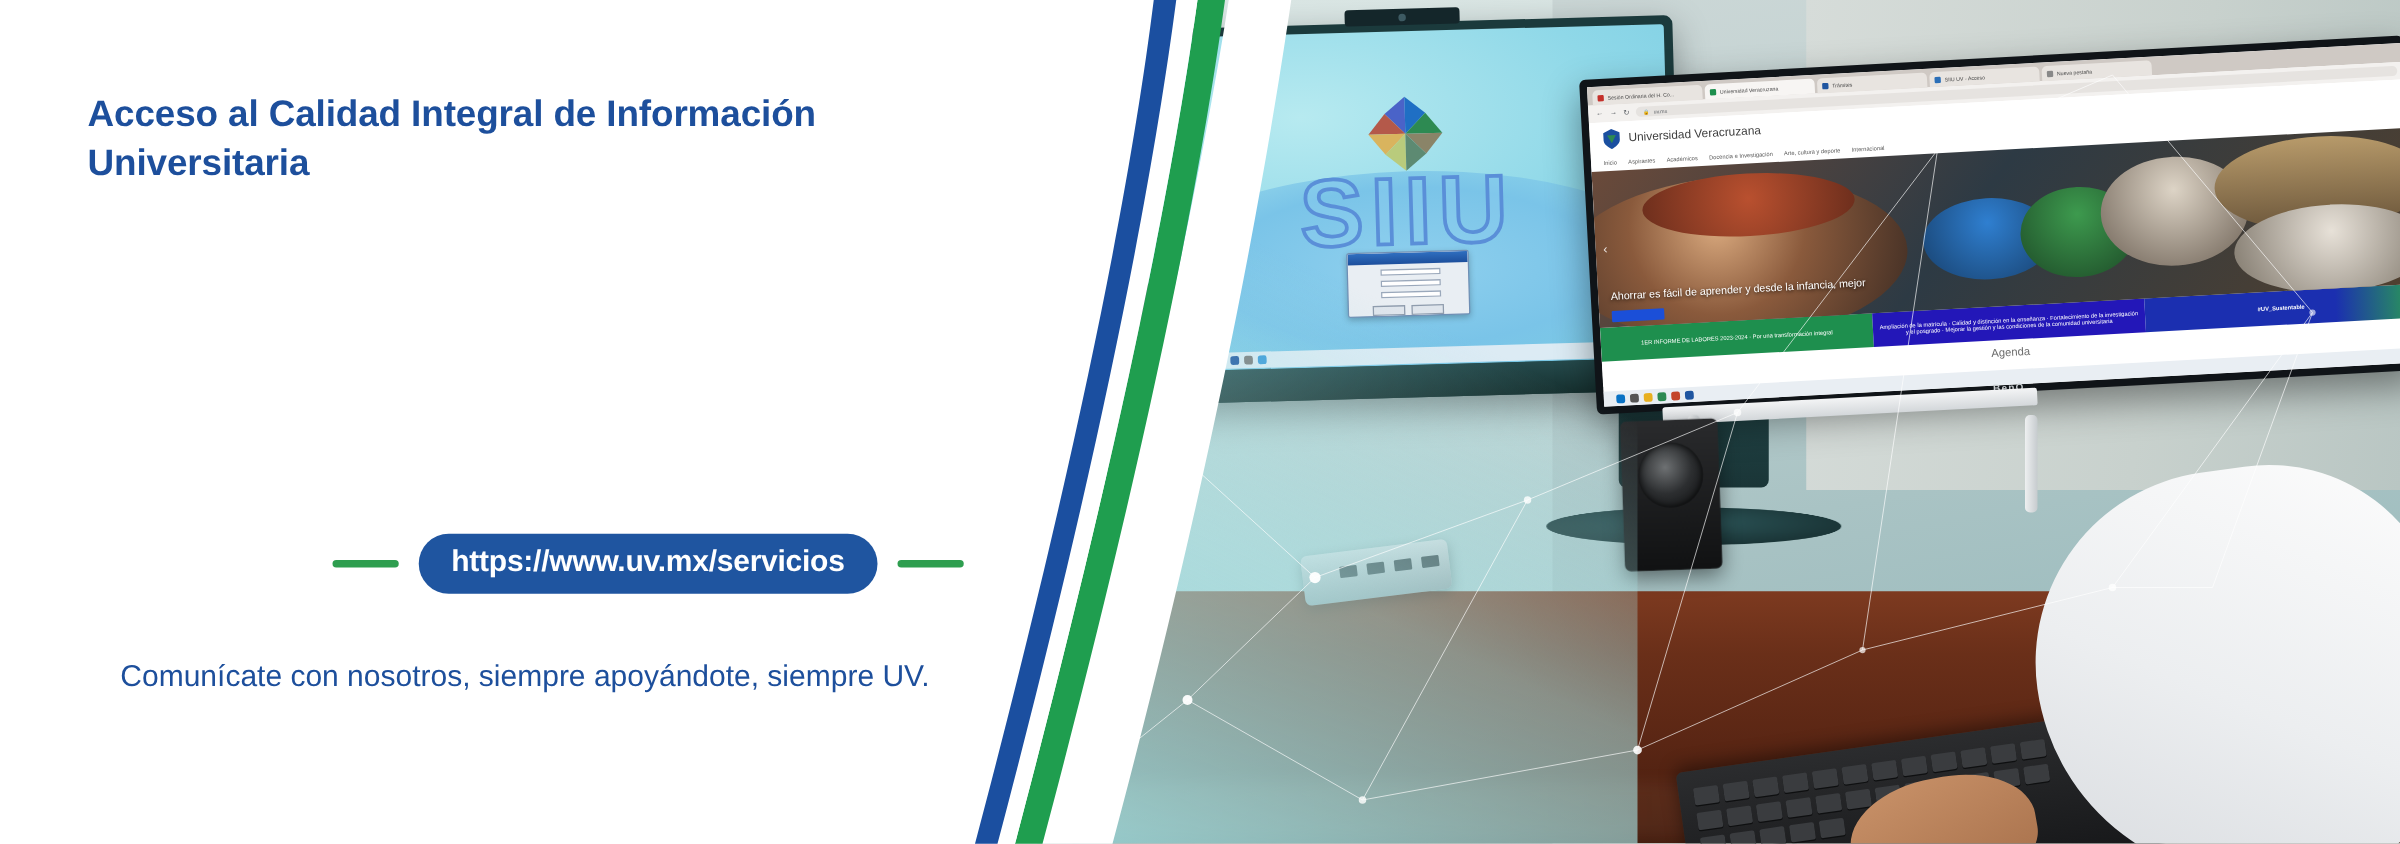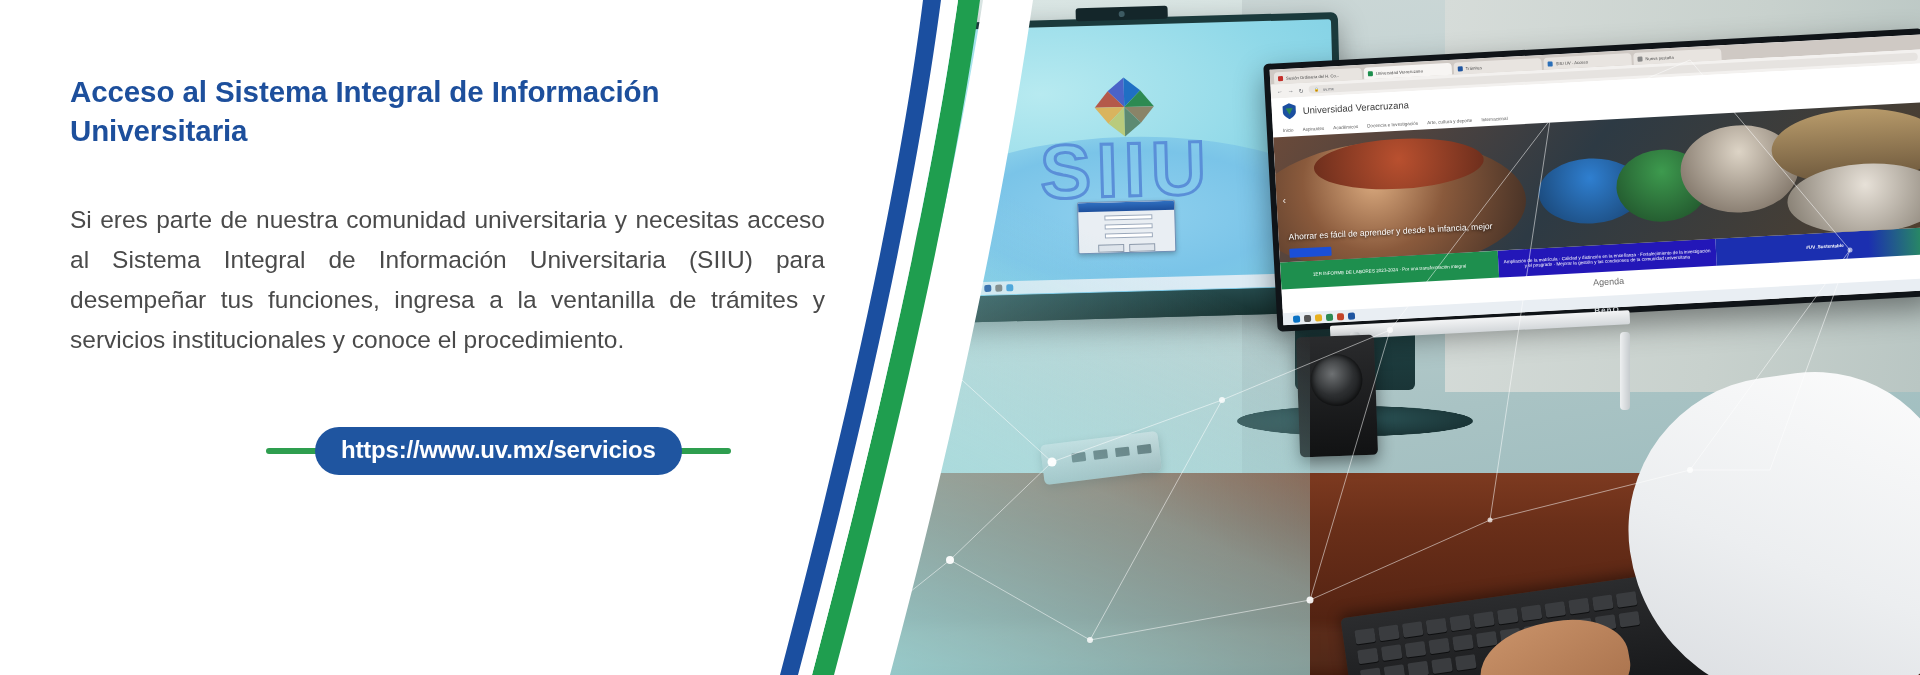--- a/index.html
+++ b/index.html
@@ -46,20 +46,21 @@
   }
 
   
   .url-row {
     position: absolute;
     left: 266px; top: 428px;
     width: 530px; height: 46px;
     display: flex;
     align-items: center;
     z-index: 45;
+    gap: 20px;
   }
   .rule-left, .rule-right {
     height: 6px;
     background: #2e9e4f;
     border-radius: 3px;
     flex: 0 0 auto;
   }
   .rule-left { width: 53px; }
   .rule-right { width: 53px; }
   .url-pill {
@@ -690,26 +691,26 @@
 
     <path d="M168 0 C 146 160, 100 380, 22 675 L 44 675 C 122 382, 168 160, 190 0 Z" fill="#1f9e4f"></path>
 
     <path d="M151 0 C 130 160, 84 380, 6 675 L 22 675 C 100 380, 146 160, 168 0 Z" fill="#ffffff"></path>
 
     <path d="M133 0 C 113 160, 68 380, -10 675 L 8 675 C 86 380, 130 160, 151 0 Z" fill="#1b4fa0"></path>
   </svg>
 
   <div class="left-panel">
 
-    <h1 class="headline">Acceso al Sistema Integral de Información Universitaria</h1>
-
-    <p class="body-copy">Si eres parte de nuestra comunidad universitaria y necesitas acceso al Sistema Integral de Información Universitaria (SIIU) para desempeñar tus funciones, ingresa a la ventanilla de trámites y servicios institucionales y conoce el procedimiento.</p>
+    <h1 class="headline">Acceso al Calidad Integral de Información Universitaria</h1>
+
 
     <div class="url-row">
       <span class="rule-left"></span>
       <button class="url-pill">https://www.uv.mx/servicios</button>
       <span class="rule-right"></span>
     </div>
 
+    <div class="tagline">Comunícate con nosotros, siempre apoyándote, siempre UV.</div>
   </div>
 
 
 </div>
 
 </body></html>

